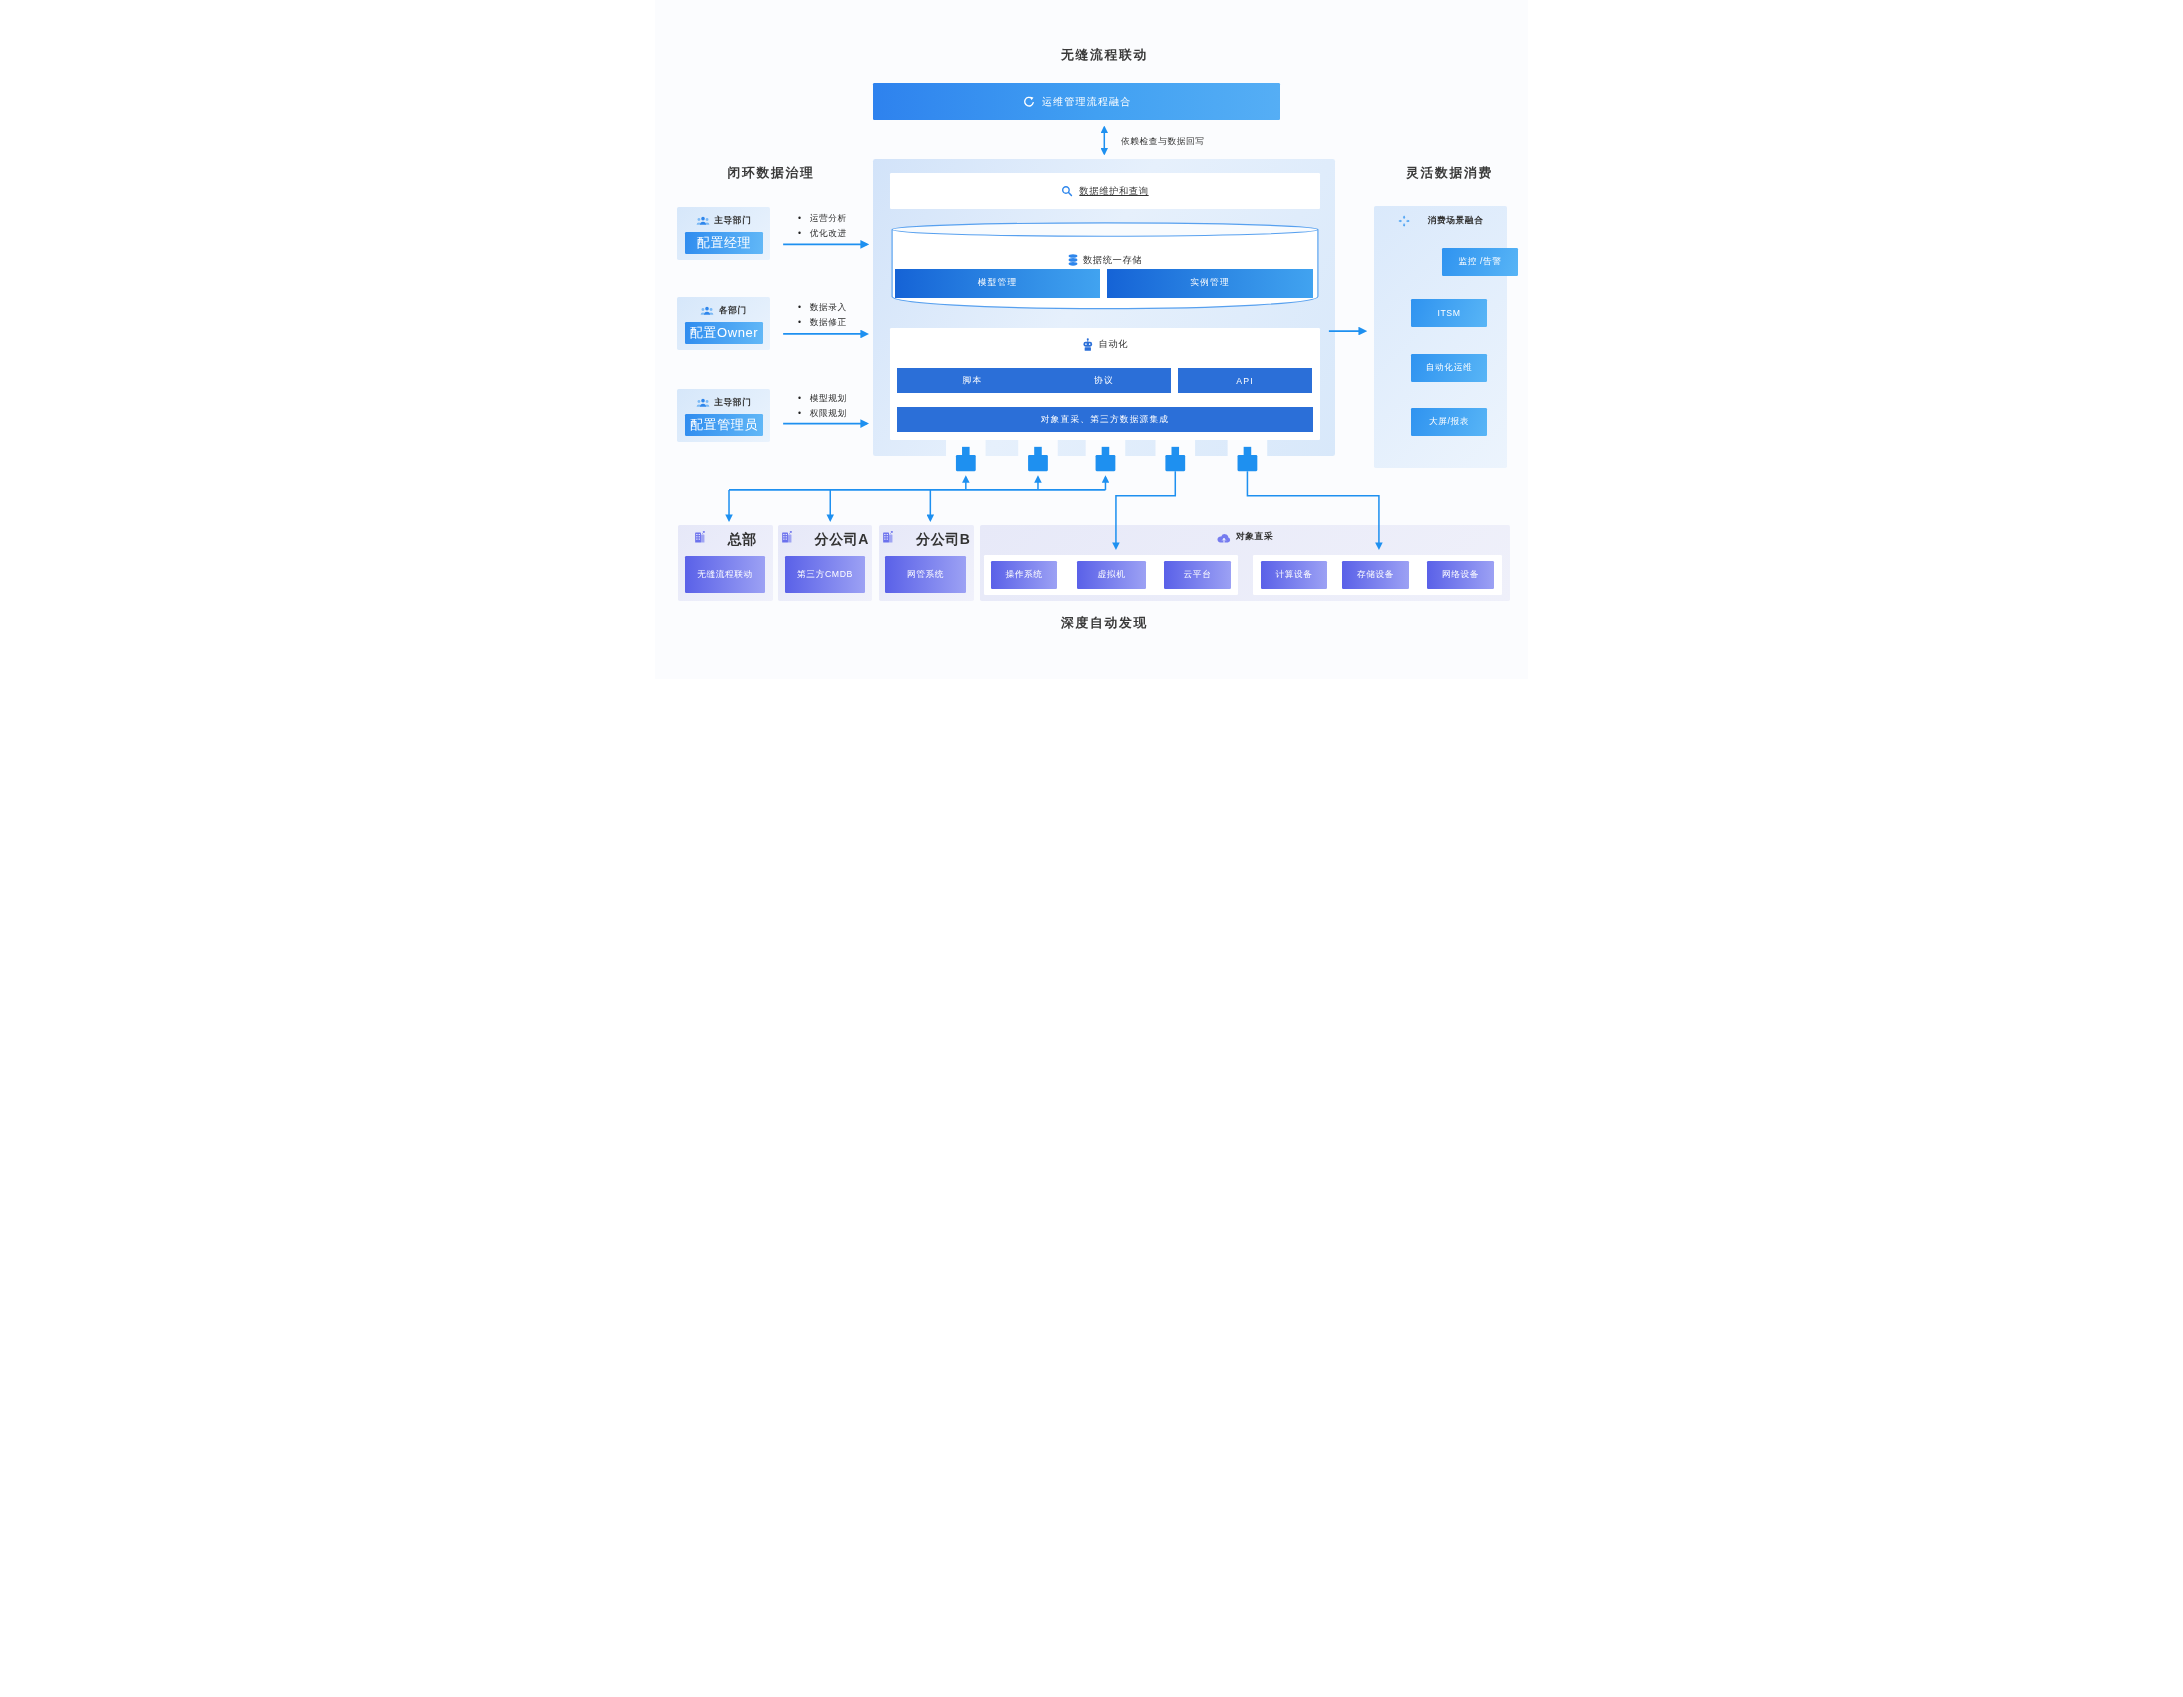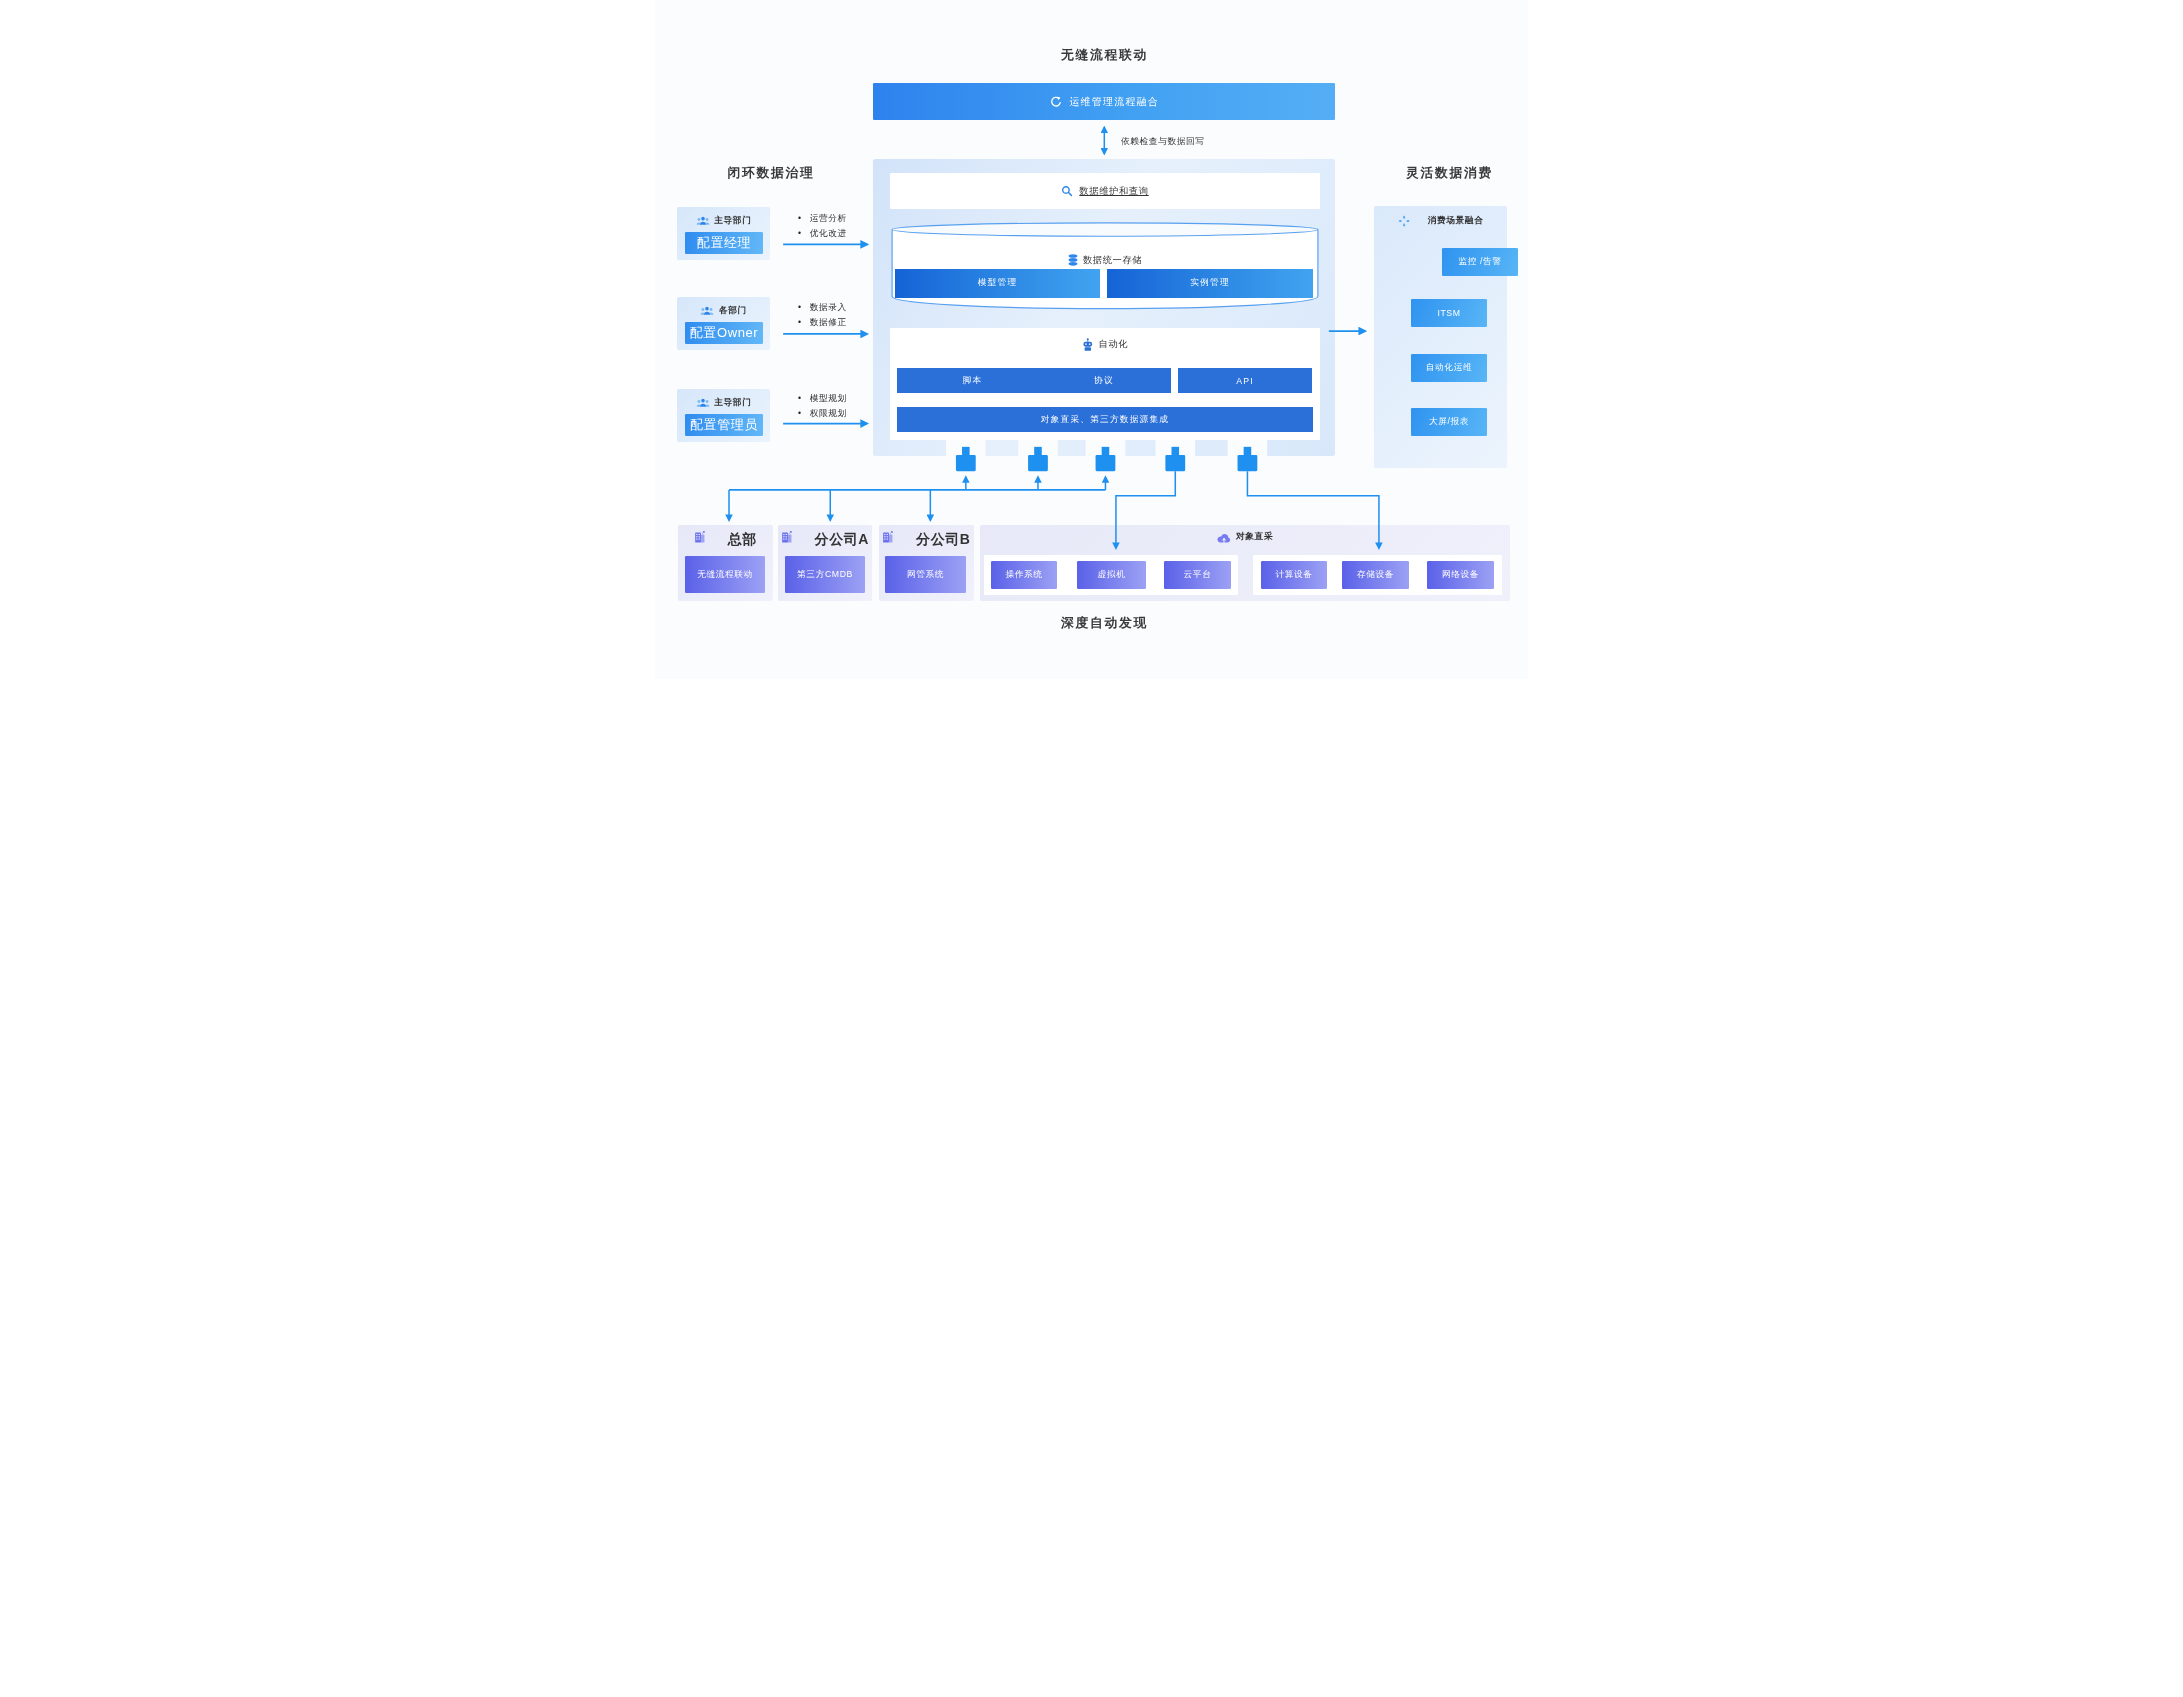--- a/index.html
+++ b/index.html
@@ -4,21 +4,21 @@
 <style>
   html,body{margin:0;padding:0;background:#ffffff;}
   *{box-sizing:border-box;}
   body{font-family:"Liberation Sans","DejaVu Sans",sans-serif;}
   .canvas{position:relative;width:873px;height:679px;margin:0 auto;background:#FBFCFE;overflow:hidden;}
   .abs{position:absolute;}
 
   .section-title{font-size:12.8px;font-weight:600;color:#3A3A3A;letter-spacing:1.7px;text-align:center;}
 
   
-  .banner{left:218px;top:83px;width:462px;height:37px;border-radius:1.2px;
+  .banner{left:218px;top:83px;width:407px;height:37px;border-radius:1.2px;
           background:linear-gradient(90deg,#2E82EE 0%,#41A0F2 55%,#55AEF5 100%);
           display:flex;align-items:center;justify-content:center;gap:6.4px;
           color:#fff;font-size:10px;letter-spacing:1.2px;font-family:Liberation Serif, serif;}
 
   .link-label{left:466px;top:136px;font-size:8.7px;color:#333;letter-spacing:0.6px;}
 
   
   .panel{left:218px;top:159px;width:462px;height:297px;border-radius:2.3px;
          background:linear-gradient(120deg,#D2E3F9 0%,#E6F0FC 45%,#D8E8FA 100%);}
   .white-box{background:#FFFFFF;border-radius:1.2px;text-decoration:underline;}

